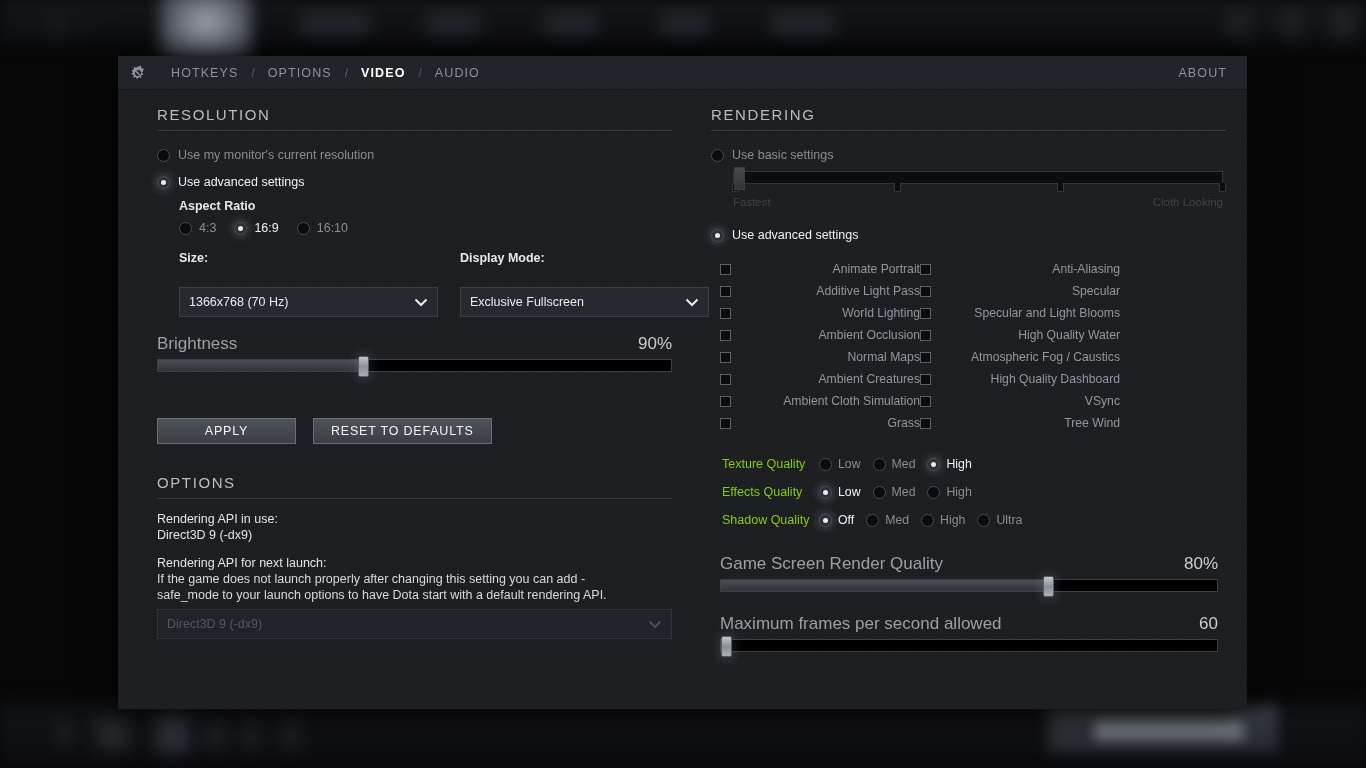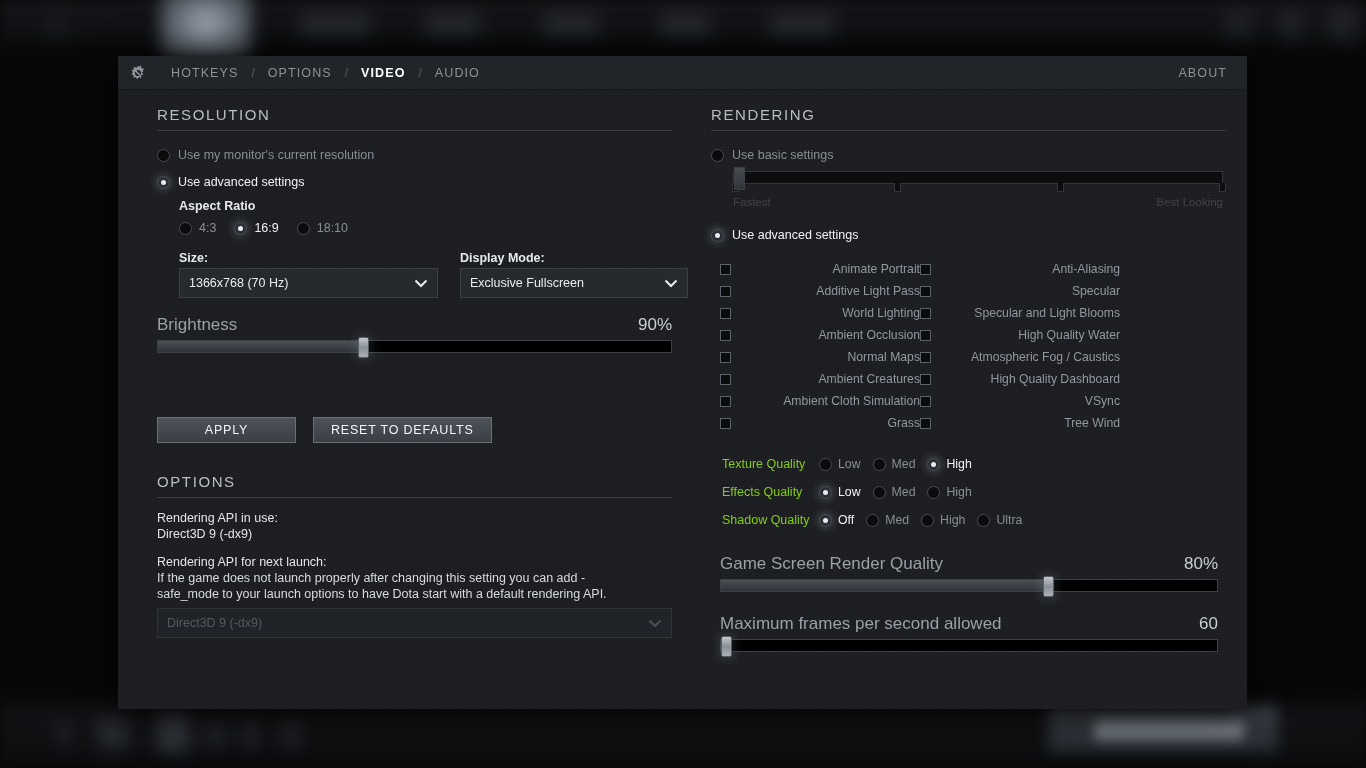--- a/index.html
+++ b/index.html
@@ -119,31 +119,31 @@
   .sub-label {
     font-size: 12.5px; color: #e6e9ed; font-weight: bold;
     margin: 4px 0 8px 22px;
   }
   .aspect { display: flex; align-items: center; gap: 7px; margin-left: 22px; margin-bottom: 16px; }
   .aspect .rlabel { margin-right: 11px; }
 
   
   .dd-row { display: flex; gap: 22px; margin-left: 0; }
   .dd-group .dd-cap {
-    font-size: 12.5px; color: #e6e9ed; font-weight: bold; margin-bottom: 3px;
+    font-size: 12.5px; color: #e6e9ed; font-weight: bold; margin-bottom: 22px;
   }
   .dd {
     height: 30px; background: #26292e; border: 1px solid #3c4046;
     display: flex; align-items: center; padding: 0 9px;
     font-size: 12.5px; color: #e9ecf0; cursor: pointer;
     position: relative;
   }
   .dd .chev { margin-left: auto; }
   .dd.wide { width: 259px; }
-  .dd.mid  { width: 228px; gap: 48px; }
+  .dd.mid  { width: 249px; gap: 48px; }
   .dd.full { width: 515px; }
   .dd.disabled { color: #55595f; background: #202327; border-color: #303338; }
   .dd.disabled .chev svg polyline { stroke: #4b4f55; }
 
   
   .slider-block { margin-top: 17px; }
   .slider-head {
     display: flex; justify-content: space-between; align-items: center;
     font-size: 17px; color: #9aa0a7; margin-bottom: 5px;
   }
@@ -179,21 +179,21 @@
     position: absolute; left: 0; top: -5px; width: 11px; height: 23px;
     background: linear-gradient(180deg, #6a7077 0%, #43484e 100%);
     border: 1px solid #55595f; cursor: pointer;
   }
   .qlabels {
     display: flex; justify-content: space-between; width: 490px;
     font-size: 11.5px; color: #5b6067; margin-top: 12px;
   }
 
   
-  .btn-row { display: flex; gap: 17px; margin-top: 64px; }
+  .btn-row { display: flex; gap: 17px; margin-top: 46px; }
   .btn {
     height: 26px; padding: 0 17px;
     display: flex; align-items: center; justify-content: center;
     background: linear-gradient(180deg, #4e535a 0%, #3a3f45 100%);
     border: 1px solid #6a6f76;
     font-size: 12.5px; letter-spacing: .8px; color: #f2f4f7;
     text-transform: uppercase; cursor: pointer;
   }
   .btn.apply { width: 139px; }
 
@@ -286,21 +286,21 @@
       </div>
 
       <div class="sub-label">Aspect Ratio</div>
 
       <div class="aspect">
         <div class="radio"></div>
         <span class="rlabel">4:3</span>
         <div class="radio on"></div>
         <span class="rlabel sel">16:9</span>
         <div class="radio"></div>
-        <span class="rlabel">18:10</span>
+        <span class="rlabel">16:10</span>
       </div>
 
       <div class="dd-row" style="margin-left:22px;">
         <div class="dd-group">
           <div class="dd-cap">Size:</div>
           <div class="dd wide">
             <span>1366x768 (70 Hz)</span>
             <span class="chev">
               <svg width="14" height="9" viewBox="0 0 14 9">
                   <polyline points="1.5,1.5 7,7 12.5,1.5" fill="none" stroke="#e9ecf0" stroke-width="2"></polyline>
@@ -372,21 +372,21 @@
       <div class="basic-wrap">
         <div class="qtrack">
           <div class="qtick" style="left:1px;"></div>
           <div class="qtick" style="left:163px;"></div>
           <div class="qtick" style="left:326px;"></div>
           <div class="qtick" style="left:488px;"></div>
           <div class="qknob" id="basic-knob" style="left: 0%;"></div>
         </div>
         <div class="qlabels">
           <span>Fastest</span>
-          <span>Best Looking</span>
+          <span>Cloth Looking</span>
         </div>
       </div>
 
       <div class="radio-row" style="margin-bottom:16px;">
         <div class="radio on"></div>
         <span class="rlabel sel">Use advanced settings</span>
       </div>
 
       <div class="cbgrid" style="margin-left:9px;">
         <div class="cbcol">

